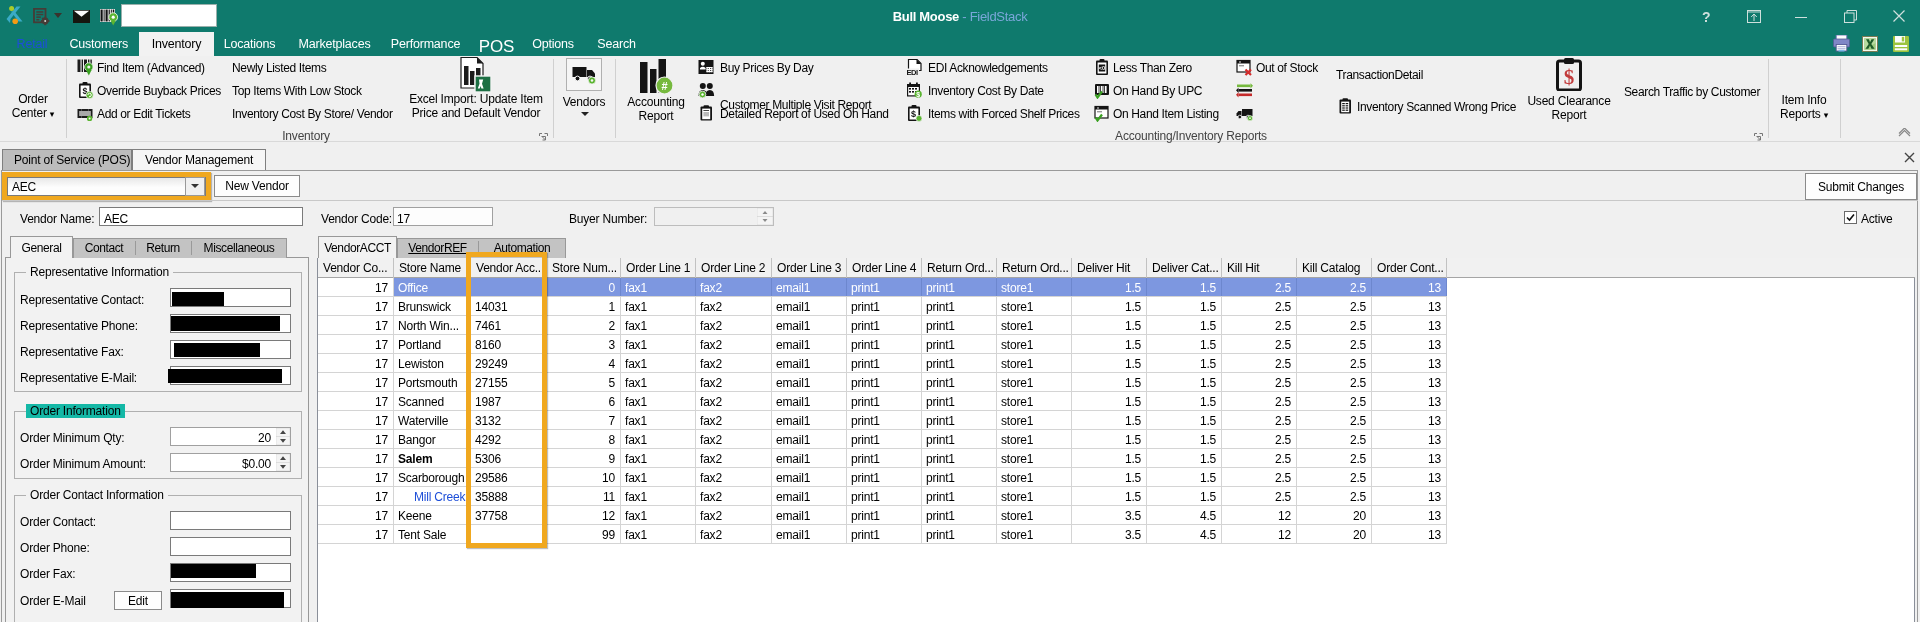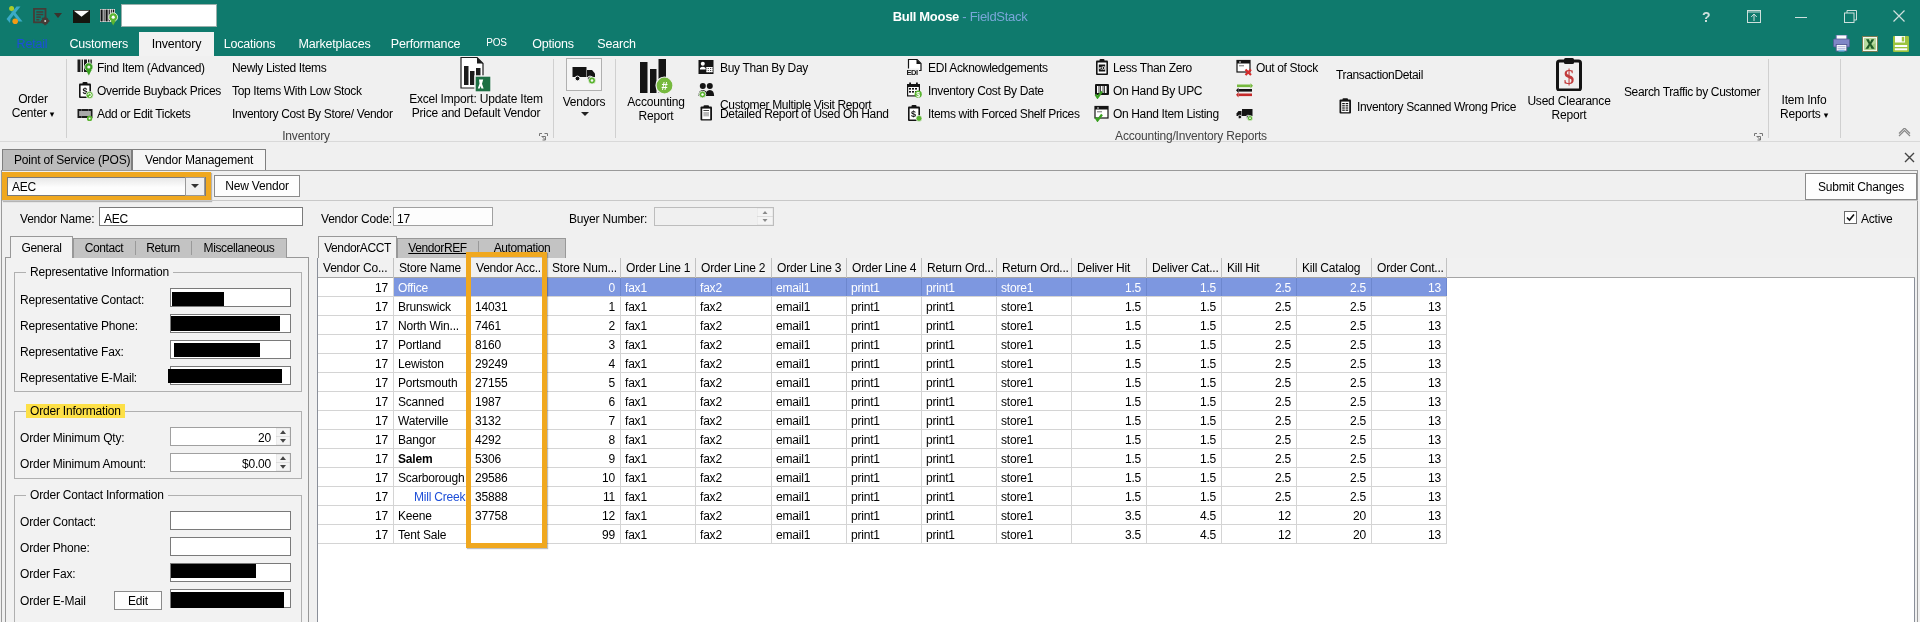--- a/index.html
+++ b/index.html
@@ -93,21 +93,21 @@
 <rect x="1.8" y="9" width="12.4" height="2" fill="#fdfdfd"></rect>
 <rect x="1.8" y="12.3" width="12.4" height="2" fill="#fdfdfd"></rect>
 </svg>
 <div class="ab" style="left:139px;top:32px;width:75px;height:24px;background:#f2f2f2;"></div>
 <div class="lbl" style="left:32px;top:37px;transform:translateX(-50%);font-size:12.5px;color:#1d4ed8;">Retail</div>
 <div class="lbl" style="left:98.75px;top:37px;transform:translateX(-50%);font-size:12.5px;color:#fff;">Customers</div>
 <div class="lbl" style="left:176.5px;top:37px;transform:translateX(-50%);font-size:12.5px;color:#000;">Inventory</div>
 <div class="lbl" style="left:249.5px;top:37px;transform:translateX(-50%);font-size:12.5px;color:#fff;">Locations</div>
 <div class="lbl" style="left:334.5px;top:37px;transform:translateX(-50%);font-size:12.5px;color:#fff;">Marketplaces</div>
 <div class="lbl" style="left:425.5px;top:37px;transform:translateX(-50%);font-size:12.5px;color:#fff;">Performance</div>
-<div class="lbl" style="left:496.5px;top:37px;transform:translateX(-50%);font-size:10px;color:#fff;">POS</div>
+<div class="lbl" style="left:496.5px;top:37px;transform:translateX(-50%);font-size:17px;color:#fff;">POS</div>
 <div class="lbl" style="left:553px;top:37px;transform:translateX(-50%);font-size:12.5px;color:#fff;">Options</div>
 <div class="lbl" style="left:616.5px;top:37px;transform:translateX(-50%);font-size:12.5px;color:#fff;">Search</div>
 <div class="ab" style="left:0;top:56px;width:1920px;height:86px;background:#f0f0f0;border-bottom:1px solid #d9d9d9;"></div>
 <div class="ab" style="left:66px;top:59px;width:1px;height:79px;background:#d0d0d0;"></div>
 <div class="ab" style="left:553px;top:59px;width:1px;height:79px;background:#d0d0d0;"></div>
 <div class="ab" style="left:615px;top:59px;width:1px;height:79px;background:#d0d0d0;"></div>
 <div class="ab" style="left:1768px;top:59px;width:1px;height:79px;background:#d0d0d0;"></div>
 <div class="ab" style="left:1840px;top:59px;width:1px;height:79px;background:#d0d0d0;"></div>
 <div class="lbl" style="left:33px;top:92px;transform:translateX(-50%);text-align:center;">Order<br>Center <span style="font-size:9px;">▾</span></div>
 <div class="ab" style="left:77px;top:59px;width:17px;height:17px;">
@@ -201,21 +201,21 @@
 <g fill="#fff">
           <rect x="8.5" y="8" width="6" height="1.2"></rect>
           <rect x="8.5" y="10" width="6" height="1.2"></rect>
           <rect x="8.5" y="12" width="6" height="1.2"></rect>
 <rect x="8.5" y="8" width="1.2" height="5.2"></rect>
           <rect x="10.8" y="8" width="1.2" height="5.2"></rect>
           <rect x="13.2" y="8" width="1.2" height="5.2"></rect>
         </g>
       </svg>
     </div>
-<div class="lbl rlbl" style="left:720px;top:60.5px;">Buy Than By Day</div>
+<div class="lbl rlbl" style="left:720px;top:60.5px;">Buy Prices By Day</div>
 <div class="ab" style="left:698px;top:82px;width:17px;height:17px;">
       <svg width="17" height="17" viewBox="0 0 17 17">
         <circle cx="4.8" cy="4" r="3" fill="#141414"></circle>
         <path d="M0.5 14 Q0.5 8 4.8 8 Q9.1 8 9.1 14 Z" fill="#141414"></path>
 <circle cx="11.8" cy="4" r="3" fill="#141414"></circle>
         <path d="M7.5 14 Q7.5 8 11.8 8 Q16.1 8 16.1 14 Z" fill="#141414"></path>
 <circle cx="4.5" cy="12.5" r="3.4" fill="#5bb531" stroke="#f0f0f0" stroke-width="0.8"></circle>
 <circle cx="4.5" cy="12.5" r="1.2" fill="#fff"></circle>
       </svg>
     </div>
@@ -421,21 +421,21 @@
 <div class="lbl" style="left:20px;top:318.5px;">Representative Phone:</div>
 <div class="fld" style="left:170px;top:314px;width:121px;height:19px;"></div>
 <div class="bar" style="left:171px;top:316px;width:109px;height:15px;"></div>
 <div class="lbl" style="left:20px;top:344.5px;">Representative Fax:</div>
 <div class="fld" style="left:170px;top:340px;width:121px;height:19px;"></div>
 <div class="bar" style="left:174px;top:343px;width:86px;height:14px;"></div>
 <div class="lbl" style="left:20px;top:370.5px;">Representative E-Mail:</div>
 <div class="fld" style="left:170px;top:366px;width:121px;height:19px;"></div>
 <div class="bar" style="left:168px;top:369px;width:114px;height:14px;"></div>
 <div class="ab" style="left:14px;top:411px;width:288px;height:68px;border:1px solid #b0b0b0;"></div>
-<div class="lbl" style="left:26px;top:404px;background:#fde047;padding:0 4px;">Order Information</div>
+<div class="lbl" style="left:26px;top:404px;background:#14b8a6;padding:0 4px;">Order Information</div>
 <div class="lbl" style="left:20px;top:430.5px;">Order Minimum Qty:</div>
 <div class="fld" style="left:170px;top:427px;width:121px;height:19px;border-color:#a0a0a0;"></div>
 <div class="lbl" style="left:271px;top:430.5px;transform:translateX(-100%);">20</div>
 <svg class="ab" style="left:276px;top:428px;" width="14" height="17" viewBox="0 0 14 17">
 <rect x="0" y="0" width="14" height="8.5" fill="#f4f4f4" stroke="#cfcfcf" stroke-width="0.5"></rect>
 <rect x="0" y="8.5" width="14" height="8.5" fill="#f4f4f4" stroke="#cfcfcf" stroke-width="0.5"></rect>
 <path d="M7 2.2 L10 6 L4 6 Z" fill="#444"></path>
 <path d="M7 14.8 L10 11 L4 11 Z" fill="#444"></path>
 </svg>
 <div class="lbl" style="left:20px;top:456.5px;">Order Minimum Amount:</div>

